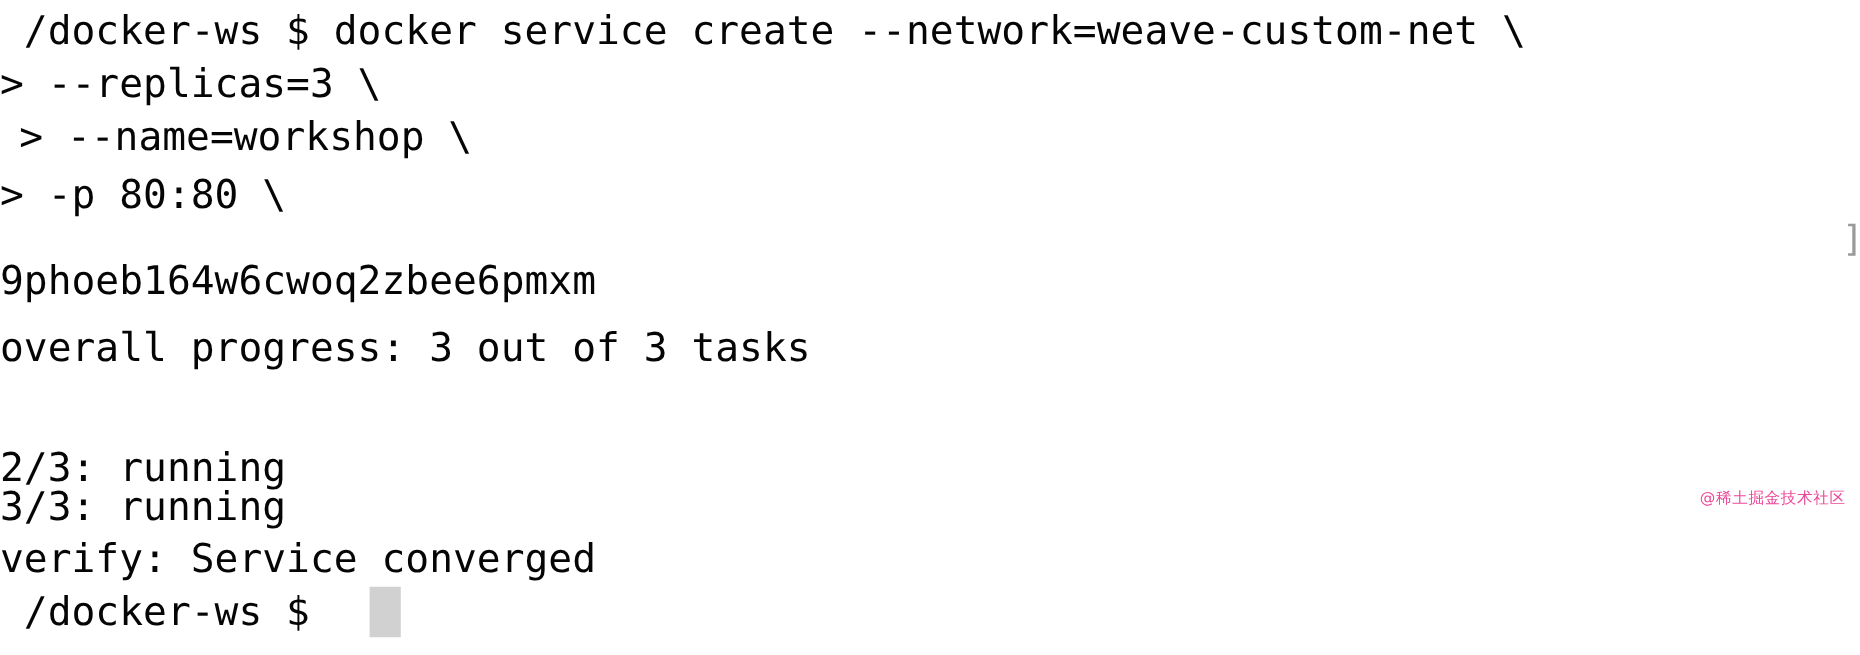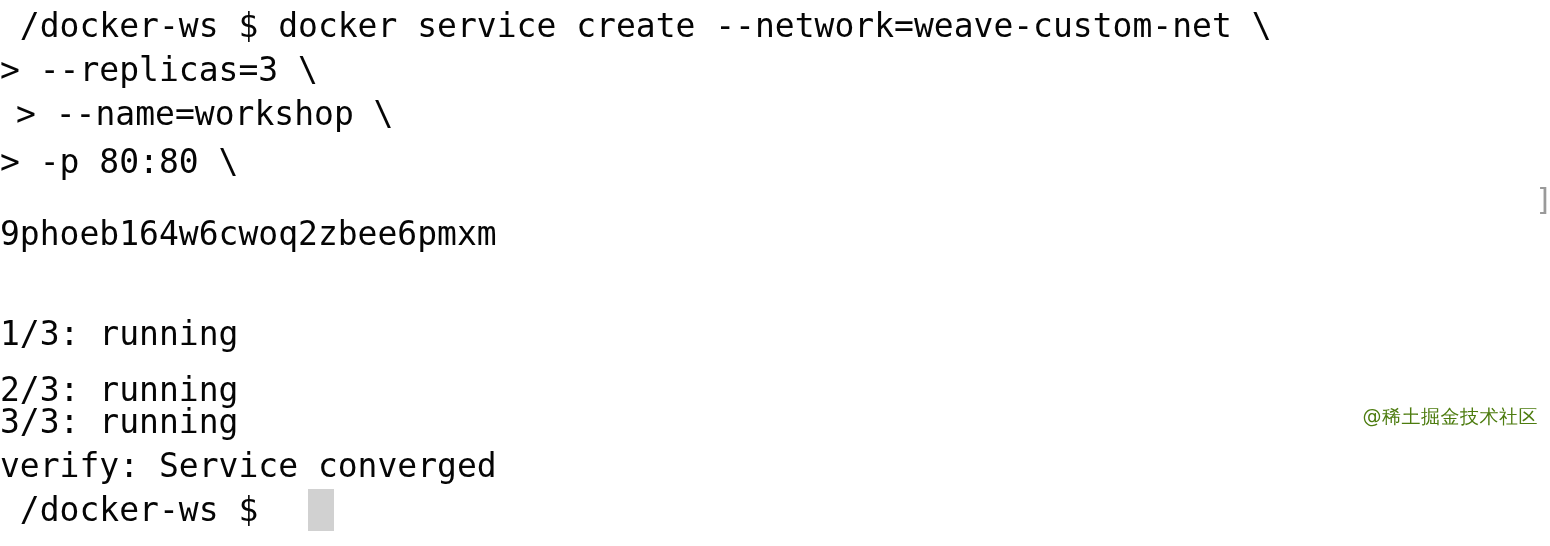--- a/index.html
+++ b/index.html
@@ -61,39 +61,39 @@
     color: #9a9a9a;
     font-family: "DejaVu Sans Mono", "Liberation Mono", monospace;
     font-size: 30px;
     line-height: 26px;
     white-space: pre;
   }
   #watermark {
     position: absolute;
     right: 12px;
     bottom: 8px;
-    color: #4d7c0f;
+    color: #ec4899;
     font-family: "DejaVu Sans", "Liberation Sans", sans-serif;
-    font-size: 19px;
+    font-size: 13px;
     line-height: 24px;
     white-space: pre;
     letter-spacing: 0.5px;
   }
 </style>
 </head>
 <body>
 
 <div id="terminal">
 
   <div class="term-line l0"> /docker-ws $ docker service create --network=weave-custom-net \</div>
   <div class="term-line l1">&gt; --replicas=3 \</div>
   <div class="term-line l2">&gt; --name=workshop \</div>
   <div class="term-line l3">&gt; -p 80:80 \</div>
   <div class="term-line l5">9phoeb164w6cwoq2zbee6pmxm</div>
-  <div class="term-line l7">1/3: running</div>
+  <div class="term-line l6">overall progress: 3 out of 3 tasks</div>
   <div class="term-line l8">2/3: running</div>
   <div class="term-line l9">3/3: running</div>
   <div class="term-line l11"> /docker-ws $ </div>
   <div class="term-line l10">verify: Service converged</div>
 
   <div id="cursor-block"></div>
 
   <div id="edge-marker">]</div>
 
   <div id="watermark">@稀土掘金技术社区</div>

